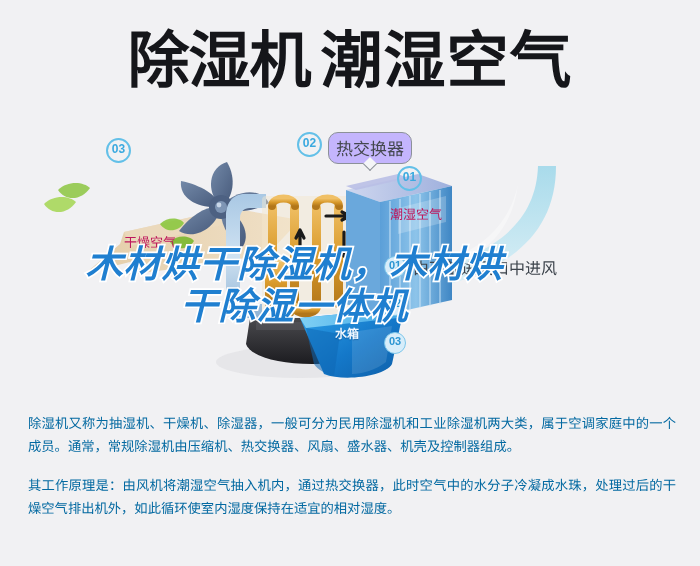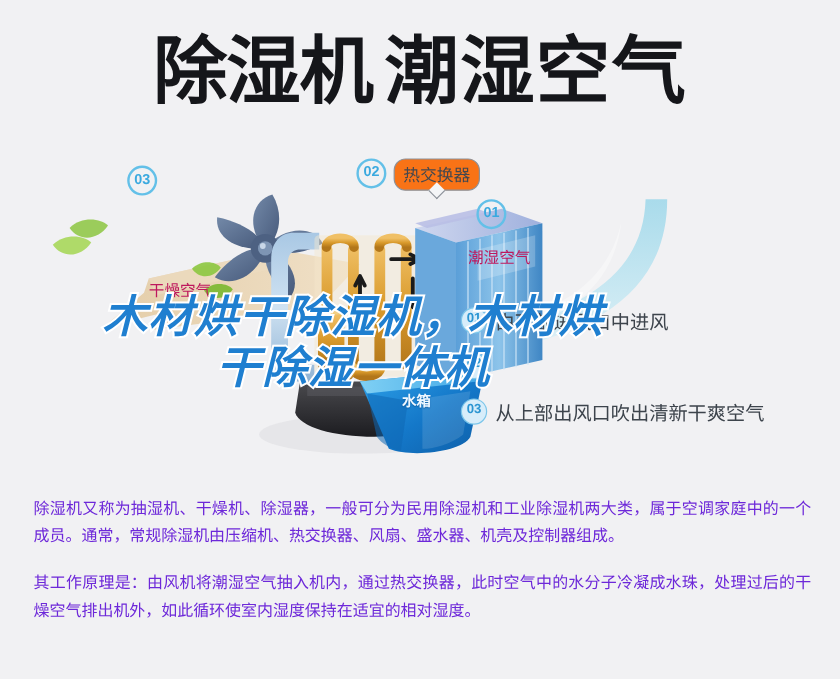--- a/index.html
+++ b/index.html
@@ -38,21 +38,21 @@
     font-size:12px;font-weight:700;line-height:19px;text-align:center;
     font-family:"Liberation Sans",sans-serif;
   }
 
   .diag-label{
     position:absolute;color:#be185d;font-size:13px;white-space:nowrap;
     font-family:"Liberation Sans","DejaVu Sans",sans-serif;
   }
   .callout{
     position:absolute;border:1.4px solid #8c9199;border-radius:10px;
-    background:#f97316;color:#44484f;font-size:14px;
+    background:#c4b5fd;color:#44484f;font-size:17px;
     padding:2px 7px 3px 7px;white-space:nowrap;
   }
   .callout:after{
     content:"";position:absolute;left:50%;margin-left:-5px;bottom:-6px;
     width:9px;height:9px;background:#f4f5f7;border-right:1.4px solid #8c9199;
     border-bottom:1.4px solid #8c9199;transform:rotate(45deg);
   }
   .tank-label{
     position:absolute;color:#eef7ff;font-size:12px;font-weight:600;
     text-shadow:0 1px 1px rgba(0,60,120,.45);
@@ -79,21 +79,21 @@
     color:#1f7fd0;
     -webkit-text-stroke:3.4px #ffffff;
     paint-order:stroke fill;
     letter-spacing:1px;
     font-family:"Liberation Sans","DejaVu Sans",sans-serif;
   }
 
   
   .copy{position:absolute;left:28px;top:412px;width:648px;}
   .copy p{
-    margin:0 0 16px 0;color:#6d28d9;font-size:13.3px;line-height:23px;
+    margin:0 0 16px 0;color:#0369a1;font-size:13.3px;line-height:23px;
     font-family:"Liberation Sans","DejaVu Sans",sans-serif;
     text-align:justify;
   }
   .copy p:last-child{margin-bottom:16px;}
 </style>
 </head>
 <body>
 
 <div id="page">
 
@@ -261,21 +261,20 @@
   <div class="steps">
     <div class="step">
       <span class="num">01</span>
       <span class="txt">由下部进风口中进风</span>
     </div>
     <div class="step">
       <span class="num">02</span>
     </div>
     <div class="step">
       <span class="num">03</span>
-      <span class="txt">从上部出风口吹出清新干爽空气</span>
     </div>
   </div>
 
   <div class="overlay">
     <div>木材烘干除湿机，木材烘</div>
     <div>干除湿一体机</div>
   </div>
 
   <div class="copy">
     <p>除湿机又称为抽湿机、干燥机、除湿器，一般可分为民用除湿机和工业除湿机两大类，属于空调家庭中的一个成员。通常，常规除湿机由压缩机、热交换器、风扇、盛水器、机壳及控制器组成。</p>

